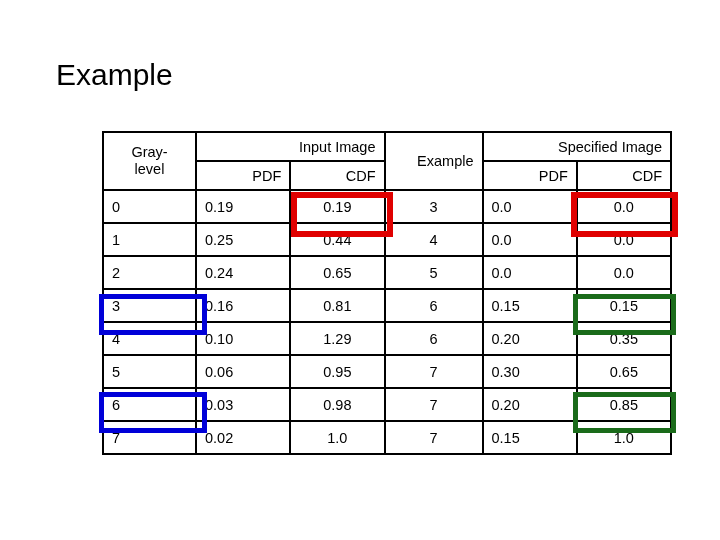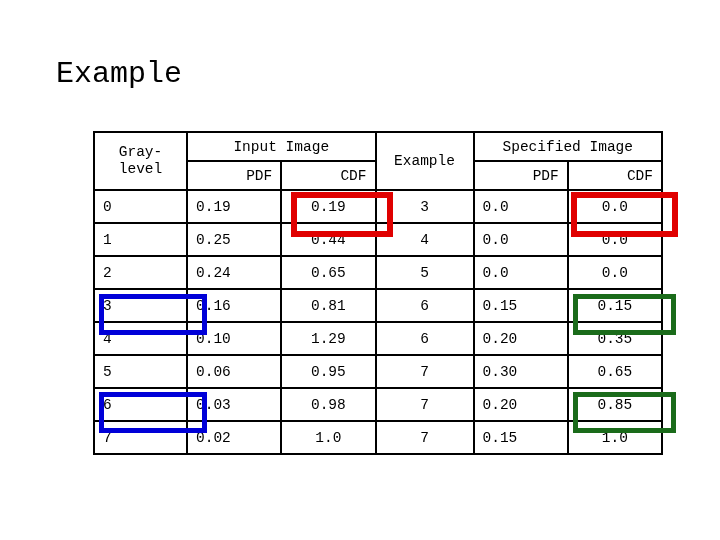--- a/index.html
+++ b/index.html
@@ -13,37 +13,36 @@
     font-family: "Liberation Sans", sans-serif;
     overflow: hidden;
     position: relative;
   }
 
   #slide {
     position: absolute;
     left: 0; top: 0;
     width: 652px;
     height: 540px;
-    font-family: Liberation Mono, monospace;
   }
 
   #page-title {
     position: absolute;
     left: 56px;
     top: 58px;
     font-size: 30px;
     color: #000000;
     line-height: 1.1;
     white-space: nowrap;
   }
 
   
   #example-table {
     position: absolute;
-    left: 93px;
+    left: 102px;
     top: 131px;
     width: 570px;
     border-collapse: collapse;
     table-layout: fixed;
     background: #c4b5fd;
   }
   #example-table td,
   #example-table th {
     border: 2px solid #000000;
     font-size: 14.5px;
@@ -58,21 +57,21 @@
   #example-table thead td {
     height: 29px;
   }
   .c-gray   { width: 93px; }
   .c-ipdf   { width: 103px; }
   .c-icdf   { width: 87px; }
   .c-map    { width: 98px; }
   .c-spdf   { width: 93px; }
   .c-scdf   { width: 96px; }
 
-  .hd-center { text-align: center; vertical-align: middle; }
+  .hd-center { text-align: right; vertical-align: middle; }
   .hd-left   { text-align: right;  vertical-align: middle; }
 
   .cell-left   { text-align: left; }
   .cell-center { text-align: center; }
 
   .hd-graylevel {
     text-align: center;
     vertical-align: middle;
     line-height: 1.15;
   }

